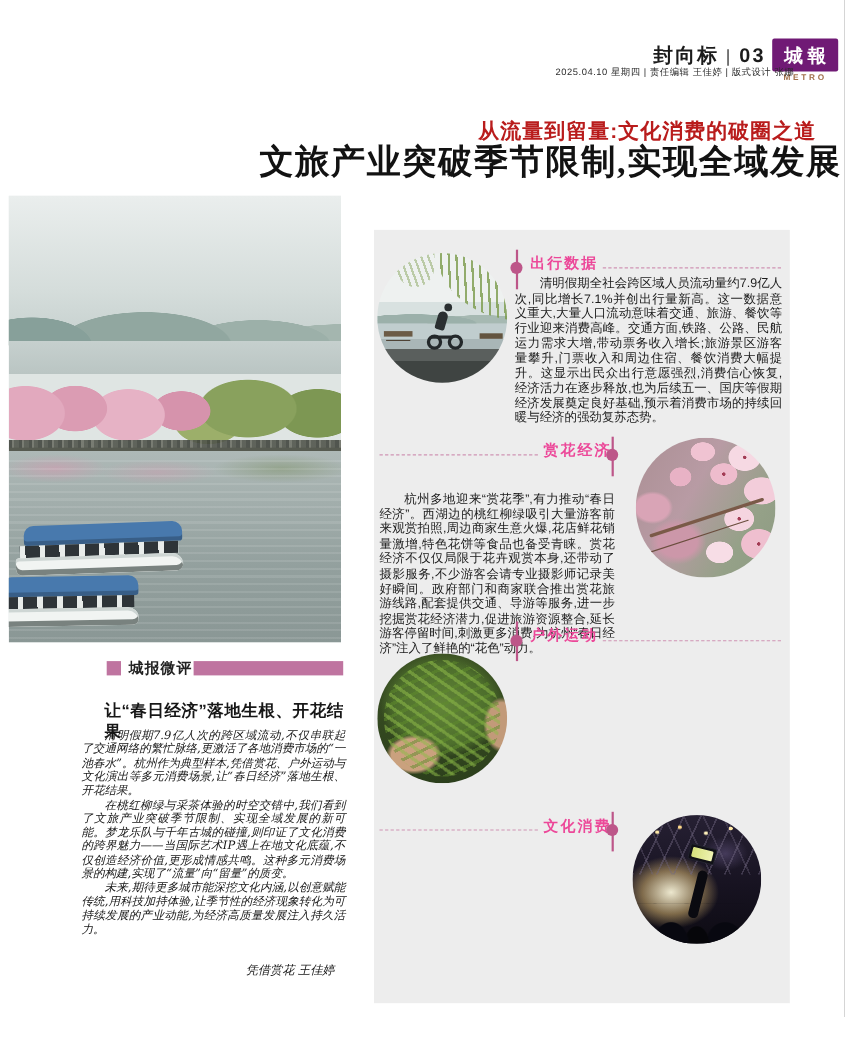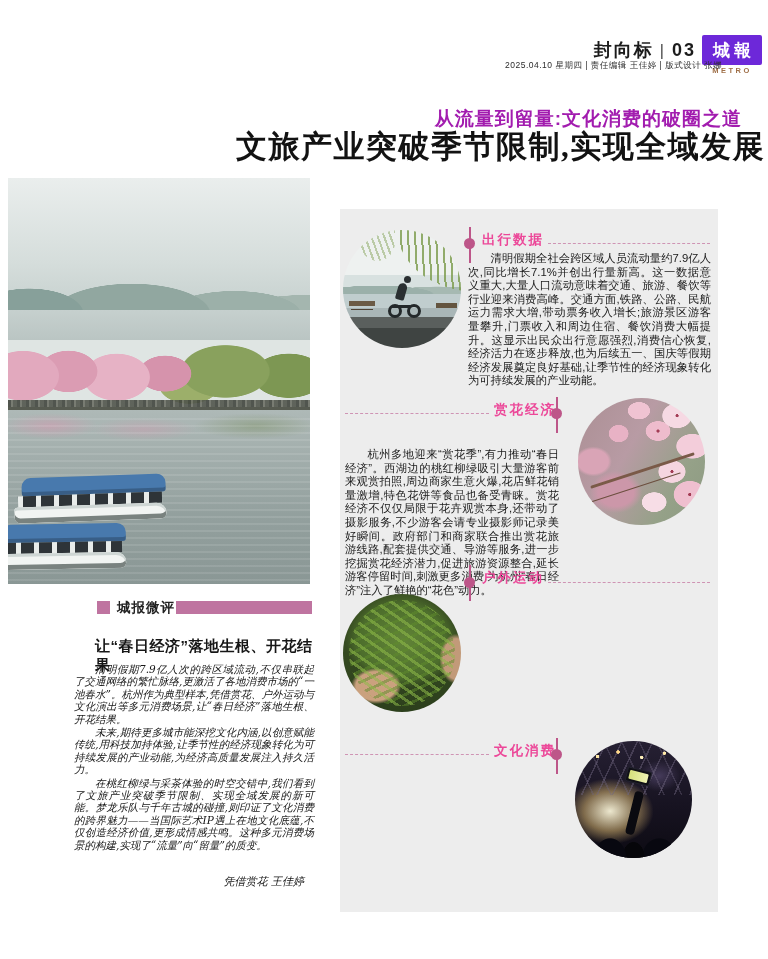--- a/index.html
+++ b/index.html
@@ -5,27 +5,27 @@
   html,body{margin:0;padding:0;background:#888;}
   .page{position:relative;width:768px;height:959px;background:#ffffff;margin:0 auto;
         font-family:"Liberation Sans", sans-serif;overflow:hidden;}
   [data-name]{box-sizing:border-box;}
 
   
   .mast-label{position:absolute;top:38px;right:72px;font-size:18px;font-weight:bold;
               color:#1b1b1b;letter-spacing:2px;white-space:nowrap;}
   .mast-label .pipe{font-weight:normal;color:#444;padding:0 6px;font-size:16px;}
   .logo{position:absolute;top:35px;right:6px;width:60px;text-align:center;}
-  .logo-box{background:#6d28d9;color:#fff;font-family:"Liberation Serif",serif;
+  .logo-box{background:#701a75;color:#fff;font-family:"Liberation Serif",serif;
             font-weight:bold;font-size:17px;letter-spacing:4px;padding:4px 0 3px 4px;border-radius:2px;}
   .logo-sub{color:#a0714a;font-size:7.5px;letter-spacing:2.5px;margin-top:1px;font-weight:bold;}
   .dateline{position:absolute;top:60px;right:46px;font-size:8.5px;color:#2b2b2b;letter-spacing:0.5px;white-space:nowrap;}
 
   
-  .kicker{position:absolute;top:106px;right:26px;font-size:19px;color:#a21caf;
+  .kicker{position:absolute;top:106px;right:26px;font-size:19px;color:#b91c1c;
           letter-spacing:1px;font-weight:bold;white-space:nowrap;}
   .headline{position:absolute;top:126px;left:236px;width:530px;font-family:"Liberation Serif",serif;
             font-size:31px;font-weight:900;color:#121212;letter-spacing:1.5px;white-space:nowrap;}
 
   
   .mp{position:absolute;left:8px;top:178px;width:302px;height:406px;overflow:hidden;background:#dfe5e3;}
   .mp>div{position:absolute;}
   .mp-sky{top:0;left:0;right:0;height:122px;background:linear-gradient(#eaeeed,#d5dddb 70%,#c9d3d1);}
   .mp-mtn{top:76px;left:-20px;right:-20px;height:60px;background:
       radial-gradient(90px 42px at 12% 100%, #87a09a 60%, transparent 61%),
@@ -196,22 +196,22 @@
       <div class="hull" data-name="boat-hull"></div>
     </div>
   </div>
 
   <div class="rev-sq" data-name="review-tag-square"></div>
   <div class="rev-tag" data-name="review-tag">城报微评</div>
   <div class="rev-bar" data-name="review-tag-bar"></div>
   <div class="rev-title" data-name="review-title">让“春日经济”落地生根、开花结果</div>
   <div class="essay" data-name="review-essay">
     <p data-name="essay-paragraph">清明假期7.9亿人次的跨区域流动,不仅串联起了交通网络的繁忙脉络,更激活了各地消费市场的“一池春水”。杭州作为典型样本,凭借赏花、户外运动与文化演出等多元消费场景,让“春日经济”落地生根、开花结果。</p>
+    <p data-name="essay-paragraph">在桃红柳绿与采茶体验的时空交错中,我们看到了文旅产业突破季节限制、实现全域发展的新可能。梦龙乐队与千年古城的碰撞,则印证了文化消费的跨界魅力——当国际艺术IP遇上在地文化底蕴,不仅创造经济价值,更形成情感共鸣。这种多元消费场景的构建,实现了“流量”向“留量”的质变。</p>
     <p data-name="essay-paragraph">未来,期待更多城市能深挖文化内涵,以创意赋能传统,用科技加持体验,让季节性的经济现象转化为可持续发展的产业动能,为经济高质量发展注入持久活力。</p>
-    <p data-name="essay-paragraph">在桃红柳绿与采茶体验的时空交错中,我们看到了文旅产业突破季节限制、实现全域发展的新可能。梦龙乐队与千年古城的碰撞,则印证了文化消费的跨界魅力——当国际艺术IP遇上在地文化底蕴,不仅创造经济价值,更形成情感共鸣。这种多元消费场景的构建,实现了“流量”向“留量”的质变。</p>
   </div>
   <div class="byline" data-name="review-byline">凭借赏花 王佳婷</div>
 
   <div class="panel" data-name="right-column-panel"></div>
 
   <div class="circle c1" data-name="photo-lakeside-cyclist">
     <div class="c1-hill" data-name="photo-hills"></div>
     <div class="c1-willow" data-name="willow-branches"></div>
     <div class="c1-willow2" data-name="willow-branches"></div>
     <div class="c1-bench" data-name="lakeside-bench"></div>
@@ -219,21 +219,21 @@
     <div class="c1-wheel c1-w1" data-name="bicycle-wheel"></div>
     <div class="c1-wheel c1-w2" data-name="bicycle-wheel"></div>
     <div class="c1-frame" data-name="bicycle-frame"></div>
     <div class="c1-rider" data-name="cyclist-silhouette"></div>
     <div class="c1-head" data-name="cyclist-head"></div>
   </div>
   <div class="vline" style="left:469px;top:227px;height:36px;" data-name="section-rule"></div>
   <div class="dot" style="left:464px;top:238px;" data-name="section-dot"></div>
   <div class="sec-label" style="left:482px;top:231px;" data-name="section-label-travel-data">出行数据</div>
   <div class="dash" style="left:548px;top:243px;width:162px;" data-name="section-dash-line"></div>
-  <div class="sec-body" style="left:468px;top:252px;width:243px;" data-name="section-body-travel-data">清明假期全社会跨区域人员流动量约7.9亿人次,同比增长7.1%并创出行量新高。这一数据意义重大,大量人口流动意味着交通、旅游、餐饮等行业迎来消费高峰。交通方面,铁路、公路、民航运力需求大增,带动票务收入增长;旅游景区游客量攀升,门票收入和周边住宿、餐饮消费大幅提升。这显示出民众出行意愿强烈,消费信心恢复,经济活力在逐步释放,也为后续五一、国庆等假期经济发展奠定良好基础,让季节性的经济现象转化为可持续发展的产业动能。</div>
+  <div class="sec-body" style="left:468px;top:252px;width:243px;" data-name="section-body-travel-data">清明假期全社会跨区域人员流动量约7.9亿人次,同比增长7.1%并创出行量新高。这一数据意义重大,大量人口流动意味着交通、旅游、餐饮等行业迎来消费高峰。交通方面,铁路、公路、民航运力需求大增,带动票务收入增长;旅游景区游客量攀升,门票收入和周边住宿、餐饮消费大幅提升。这显示出民众出行意愿强烈,消费信心恢复,经济活力在逐步释放,也为后续五一、国庆等假期经济发展奠定良好基础,预示着消费市场的持续回暖与经济的强劲复苏态势。</div>
 
   <div class="dash" style="left:345px;top:413px;width:144px;" data-name="section-dash-line"></div>
   <div class="sec-label" style="left:494px;top:401px;" data-name="section-label-flower-economy">赏花经济</div>
   <div class="vline" style="left:556px;top:397px;height:36px;" data-name="section-rule"></div>
   <div class="dot" style="left:551px;top:408px;" data-name="section-dot"></div>
   <div class="circle c2" data-name="photo-peach-blossoms">
     <div class="c2-branch" data-name="blossom-branch"></div>
     <div class="c2-dots" data-name="blossom-centers"></div>
   </div>
   <div class="sec-body" style="left:345px;top:424px;width:214px;margin-top:24px;" data-name="section-body-flower-economy">杭州多地迎来“赏花季”,有力推动“春日经济”。西湖边的桃红柳绿吸引大量游客前来观赏拍照,周边商家生意火爆,花店鲜花销量激增,特色花饼等食品也备受青睐。赏花经济不仅仅局限于花卉观赏本身,还带动了摄影服务,不少游客会请专业摄影师记录美好瞬间。政府部门和商家联合推出赏花旅游线路,配套提供交通、导游等服务,进一步挖掘赏花经济潜力,促进旅游资源整合,延长游客停留时间,刺激更多消费,为杭州“春日经济”注入了鲜艳的“花色”动力。</div>

